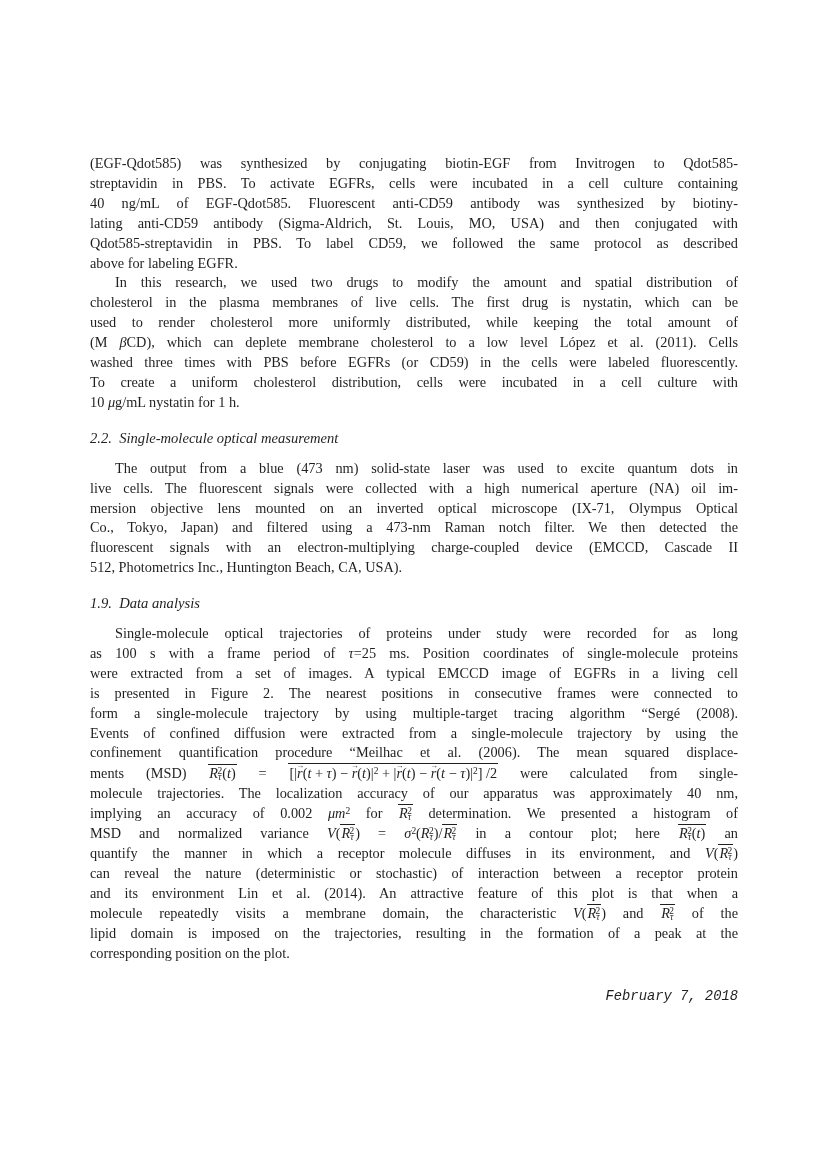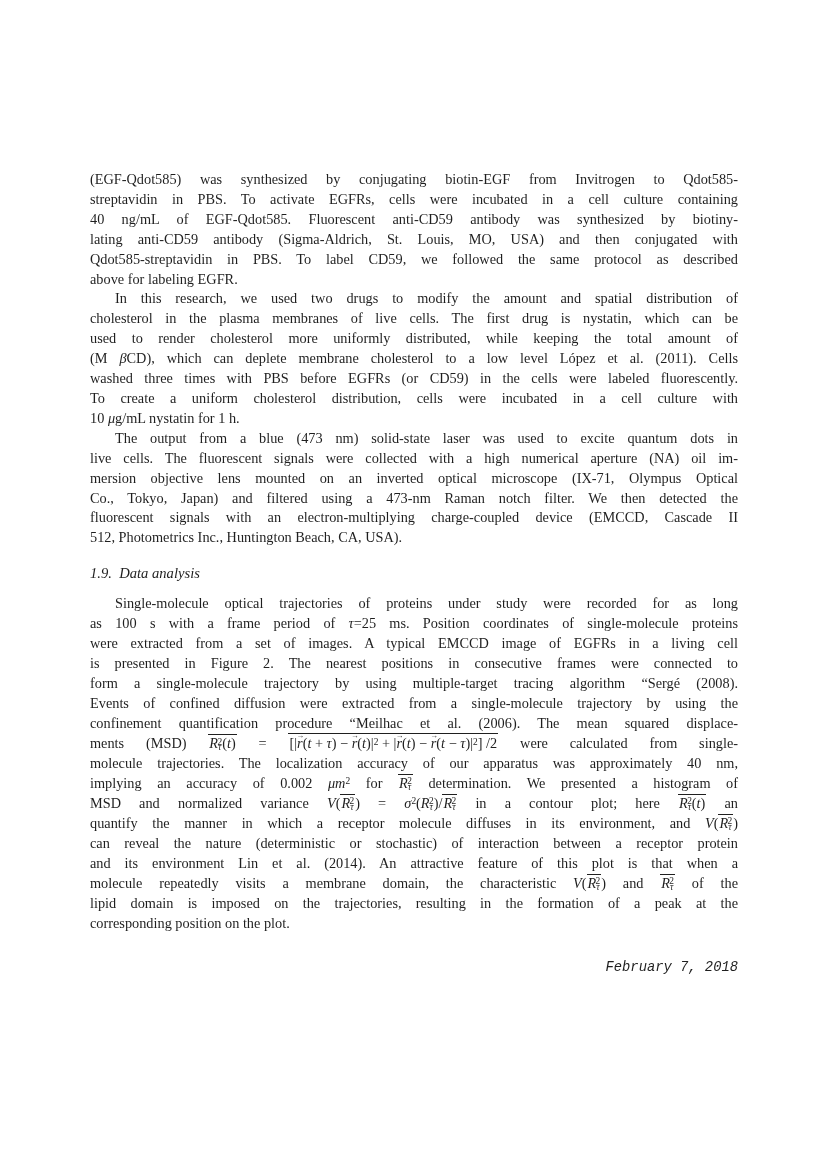--- a/index.html
+++ b/index.html
@@ -11,21 +11,21 @@
     width: 827px;
     height: 1170px;
     position: relative;
     font-family: "Liberation Serif", serif;
     color: #1f1f1f;
     overflow: hidden;
   }
   .doc {
     position: absolute;
     left: 90px;
-    top: 170px;
+    top: 154px;
     width: 648px;
   }
   .tline {
     font-size: 14.3px;
     line-height: 19.9px;
     text-align: justify;
     text-align-last: justify;
   }
   .tline.last {
     text-align-last: left;
@@ -94,20 +94,21 @@
       </div>
       <div>
         <div class="tline indent">In this research, we used two drugs to modify the amount and spatial distribution of</div>
         <div class="tline">cholesterol in the plasma membranes of live cells. The first drug is nystatin, which can be</div>
         <div class="tline">used to render cholesterol more uniformly distributed, while keeping the total amount of</div>
         <div class="tline">(M <i>β</i>CD), which can deplete membrane cholesterol to a low level López et al. (2011). Cells</div>
         <div class="tline">washed three times with PBS before EGFRs (or CD59) in the cells were labeled fluorescently.</div>
         <div class="tline">To create a uniform cholesterol distribution, cells were incubated in a cell culture with</div>
         <div class="tline last">10 <i>μ</i>g/mL nystatin for 1 h.</div>
       </div>
+      <div class="heading">2.2. Single-molecule optical measurement</div>
       <div>
         <div class="tline indent">The output from a blue (473 nm) solid-state laser was used to excite quantum dots in</div>
         <div class="tline">live cells. The fluorescent signals were collected with a high numerical aperture (NA) oil im-</div>
         <div class="tline">mersion objective lens mounted on an inverted optical microscope (IX-71, Olympus Optical</div>
         <div class="tline">Co., Tokyo, Japan) and filtered using a 473-nm Raman notch filter. We then detected the</div>
         <div class="tline">fluorescent signals with an electron-multiplying charge-coupled device (EMCCD, Cascade II</div>
         <div class="tline last">512, Photometrics Inc., Huntington Beach, CA, USA).</div>
       </div>
       <div class="heading">1.9. Data analysis</div>
       <div>

